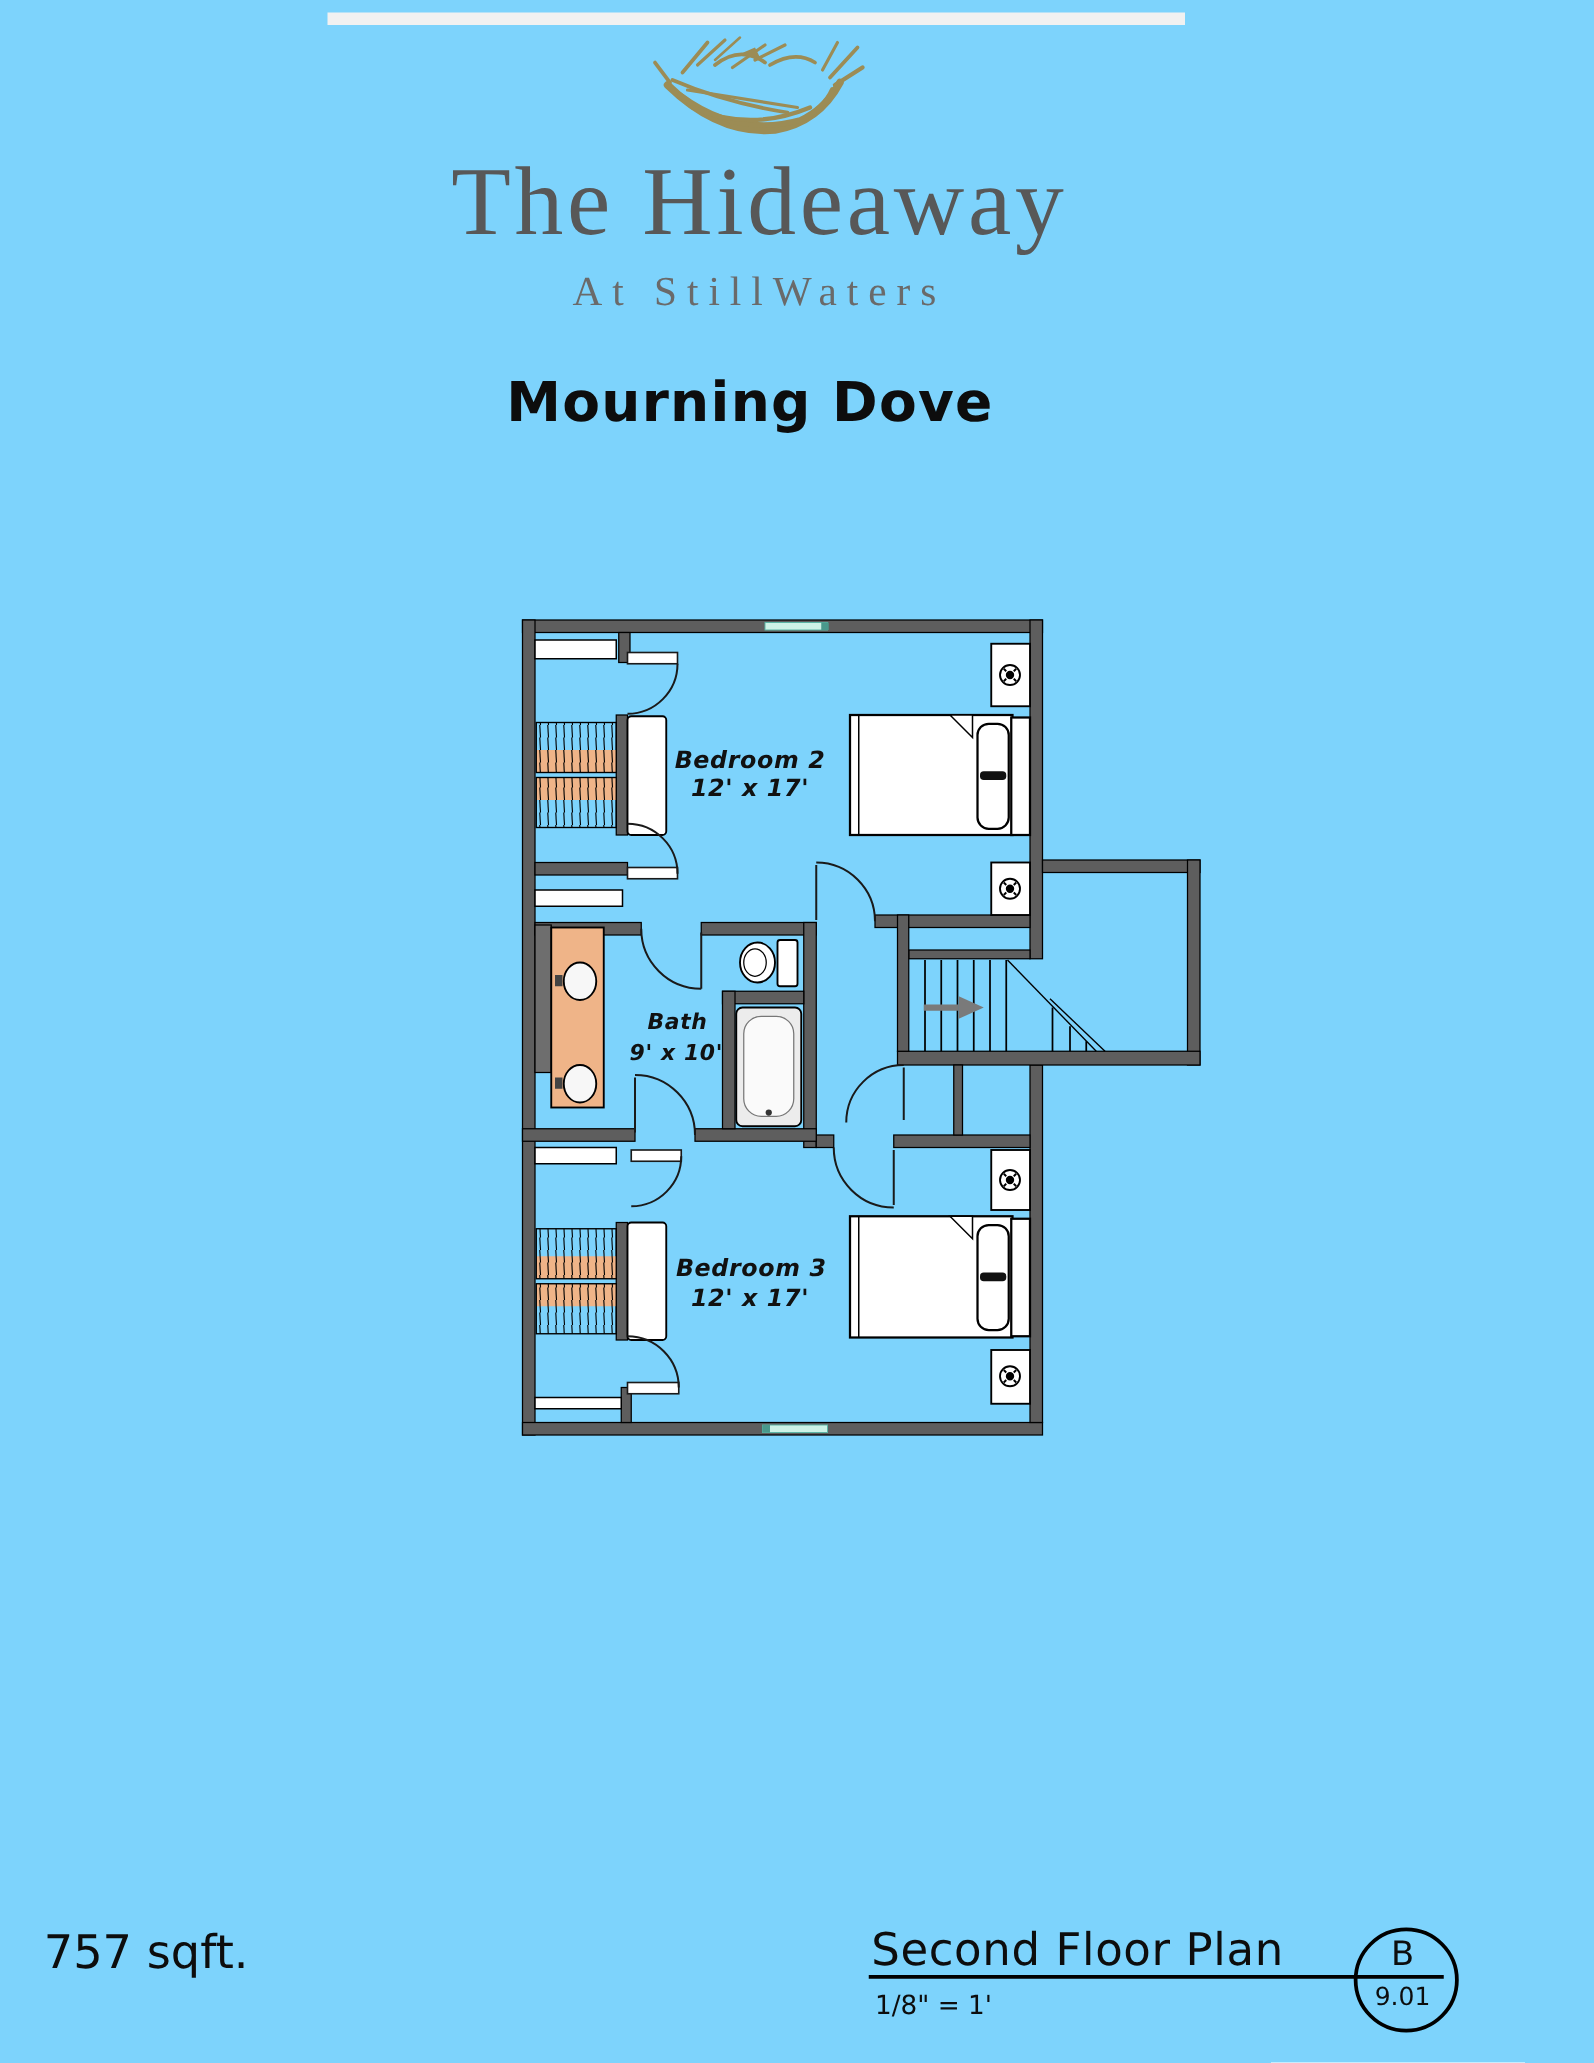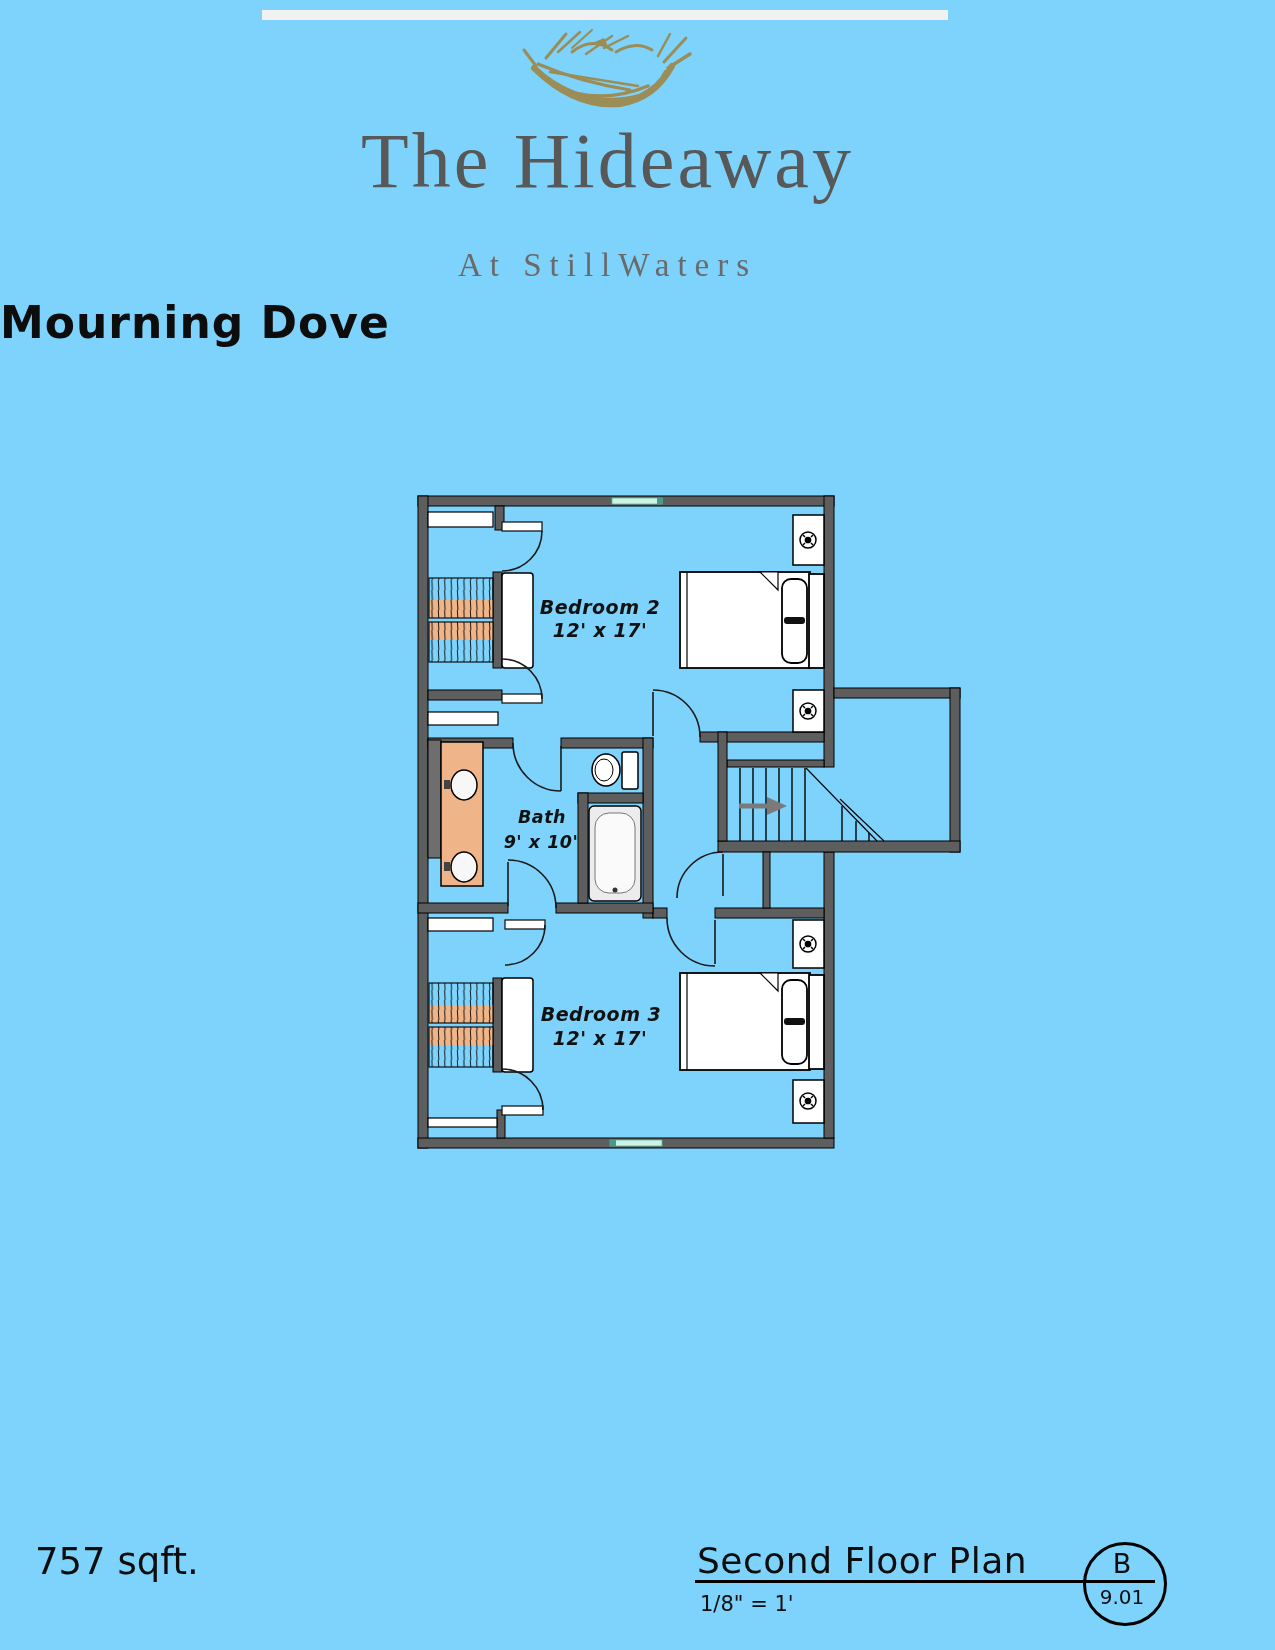--- a/index.html
+++ b/index.html
@@ -6,22 +6,22 @@
   #page{position:relative;width:1275px;height:1650px;background:#7dd3fc;overflow:hidden;
         font-family:"DejaVu Sans","Liberation Sans",sans-serif;color:#111;}
   .abs{position:absolute;}
   #top-strip{left:262px;top:10px;width:686px;height:10px;background:#f1f1f1;}
   #logo{left:520px;top:24px;width:175px;height:92px;}
   #brand-title{left:0;top:116px;width:1215px;text-align:center;
     font-family:"Liberation Serif","DejaVu Serif",serif;font-size:78px;font-weight:400;
     color:#585858;letter-spacing:3px;}
   #brand-subtitle{left:0;top:216px;width:1215px;text-align:center;
     font-family:"Liberation Serif","DejaVu Serif",serif;font-size:33px;color:#6a6a6a;
-    letter-spacing:8px;margin-top:31px;}
-  #plan-name{left:0;top:297px;width:1200px;
+    letter-spacing:8px;}
+  #plan-name{left:0;top:297px;width:1200px;text-align:center;
     font-size:44px;font-weight:bold;letter-spacing:1px;color:#0d0d0d;}
   #plan-svg{left:388px;top:460px;width:580px;height:700px;}
   .plan-label{font-family:"DejaVu Sans","Liberation Sans",sans-serif;font-weight:bold;
     font-style:italic;fill:#111;text-anchor:middle;letter-spacing:0.5px;}
   #footer-area{left:35px;top:1540px;font-size:37px;color:#0d0d0d;}
   #footer-title{left:697px;top:1540px;font-size:36px;color:#0d0d0d;letter-spacing:0.5px;}
   #footer-line{left:695px;top:1580px;width:460px;height:3px;background:#000;}
   #footer-scale{left:700px;top:1592px;font-size:21px;color:#0d0d0d;}
   #sheet-bubble{left:1083px;top:1542px;width:78px;height:78px;border:3px solid #000;
     border-radius:50%;background:transparent;}

